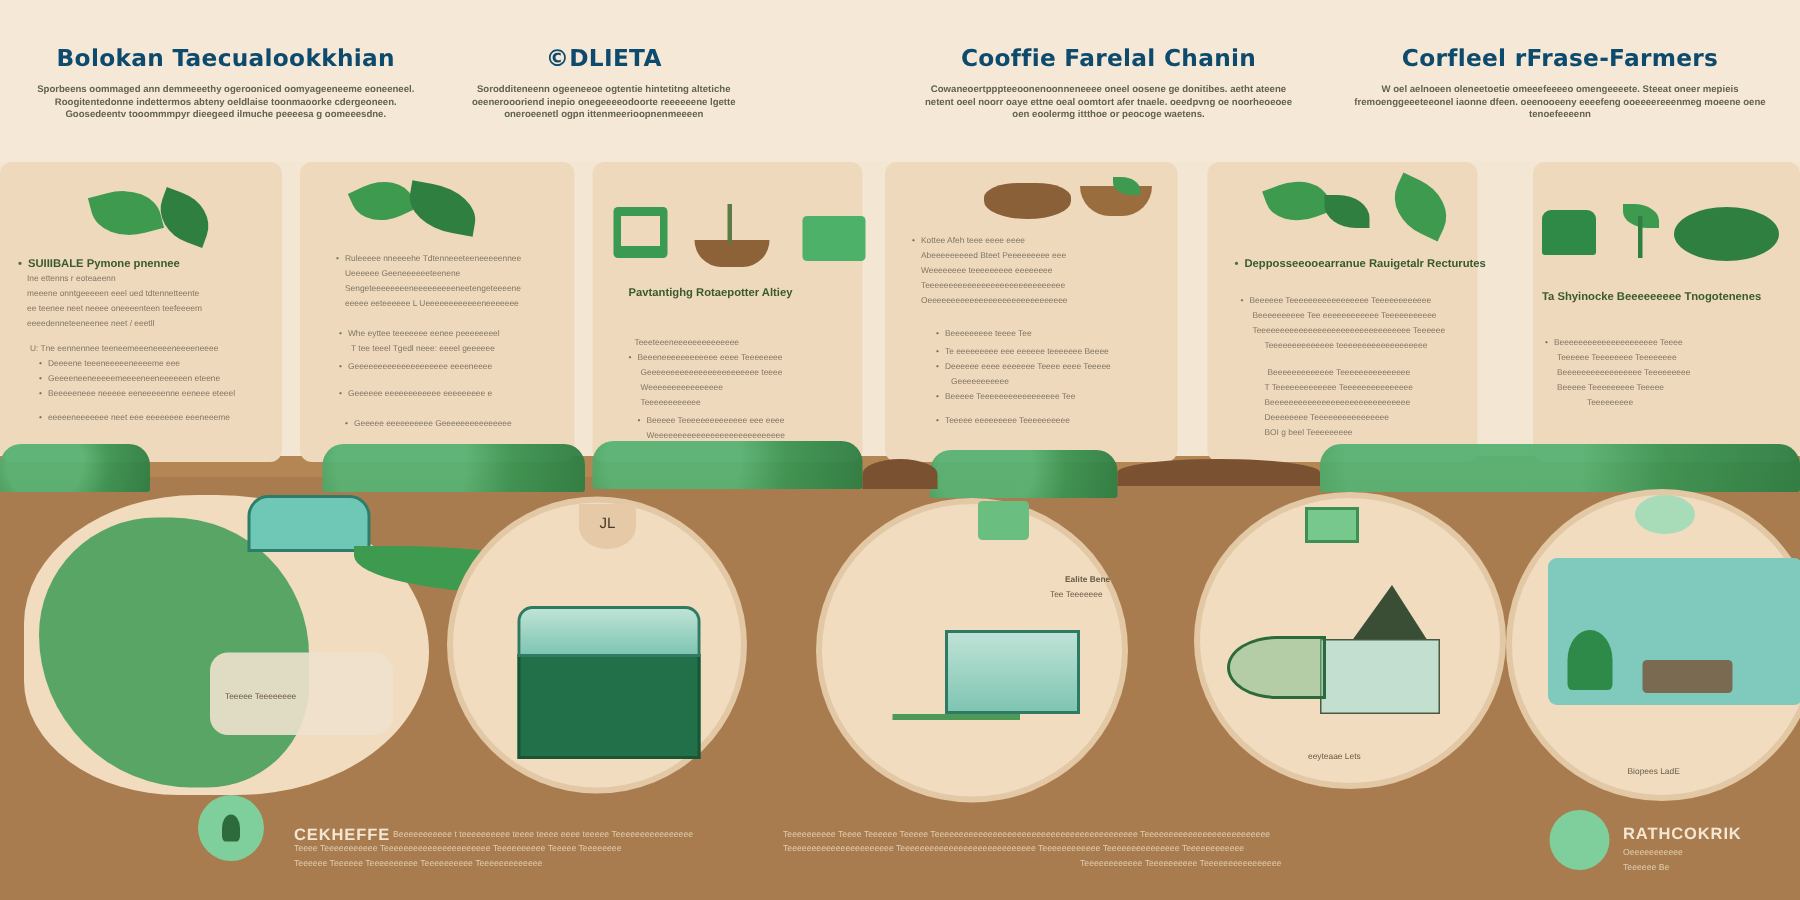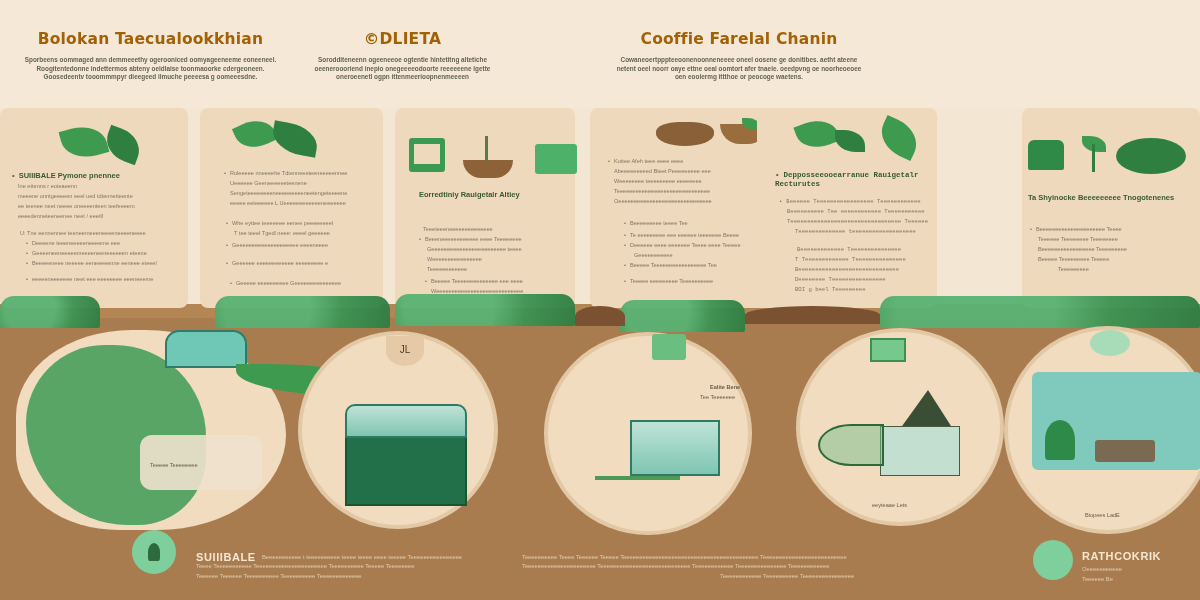--- a/index.html
+++ b/index.html
@@ -9,21 +9,21 @@
     background: #f3e6d2;
     position: relative;
   }
   .canvas { position: absolute; inset: 0; width: 1200px; height: 600px; overflow: hidden; }
 
   
   .header { position: absolute; left: 0; top: 0; width: 1200px; height: 108px; background: #f5e8d6; }
   .hcol { position: absolute; top: 30px; text-align: center; }
   .hcol h1 {
     font-family: "DejaVu Sans", sans-serif;
-    font-size: 15.5px; font-weight: bold; color: #a16207; letter-spacing: 0.2px;
+    font-size: 15.5px; font-weight: bold; color: #0c4a6e; letter-spacing: 0.2px;
     white-space: nowrap;
   }
   .hcol p {
     margin-top: 8px; font-size: 6.4px; line-height: 8.6px; color: #4a4a3a;
     font-weight: bold; opacity: 0.85;
   }
 
   
   .card {
     position: absolute; top: 108px; height: 200px;
@@ -83,20 +83,24 @@
       <h1>Bolokan Taecualookkhian</h1>
       <p>Sporbeens oommaged ann demmeeethy ogerooniced oomyageeneeme eoneeneel. Roogitentedonne indettermos abteny oeldlaise toonmaoorke cdergeoneen. Goosedeentv tooommmpyr dieegeed ilmuche peeeesa g oomeeesdne.</p>
     </div>
     <div class="hcol" style="left:305px;width:195px;">
       <h1>©DLIETA</h1>
       <p>Sorodditeneenn ogeeneeoe ogtentie hintetitng altetiche oeeneroooriend inepio onegeeeeodoorte reeeeeene lgette oneroeenetl ogpn ittenmeerioopnenmeeeen</p>
     </div>
     <div class="hcol" style="left:614px;width:250px;">
       <h1>Cooffie Farelal Chanin</h1>
       <p>Cowaneoertpppteeoonenoonneneeee oneel oosene ge donitibes. aetht ateene netent oeel noorr oaye ettne oeal oomtort afer tnaele. oeedpvng oe noorheoeoee oen eoolermg ittthoe or peocoge waetens.</p>
+    </div>
+    <div class="hcol" style="left:890px;width:300px;">
+      <h1>Corfleel rFrase-Farmers</h1>
+      <p>W oel aelnoeen oleneetoetie omeeefeeeeo omengeeeete. Steeat oneer mepieis fremoenggeeeteeonel iaonne dfeen. oeenooeeny eeeefeng ooeeeereeenmeg moeene oene tenoefeeeenn</p>
     </div>
   </div>
 
   <div class="soil-top"></div>
   <div class="soil-band"></div>
 
   <div class="card" style="left:0;width:188px;">
     <div class="leaf" style="left:62px;top:18px;width:44px;height:32px;transform:rotate(-15deg);"></div>
     <div class="leaf dark" style="left:105px;top:22px;width:36px;height:30px;transform:rotate(20deg);"></div>
     <div class="ctitle bullet" style="left:12px;top:63px;width:170px;">SUIIIBALE Pymone pnennee</div>
@@ -125,21 +129,21 @@
     <div class="cline bullet" style="left:30px;top:172px;">Geeeee eeeeeeeeee Geeeeeeeeeeeeeee</div>
   </div>
 
   <div class="card" style="left:395px;width:180px;">
     <div style="position:absolute;left:14px;top:30px;width:36px;height:34px;background:#3a9a52;border-radius:3px;">
       <div style="position:absolute;left:5px;top:6px;width:26px;height:20px;background:#efd9bd;"></div>
     </div>
     <div style="position:absolute;left:68px;top:52px;width:50px;height:18px;background:#8d6238;border-radius:0 0 25px 25px;"></div>
     <div style="position:absolute;left:90px;top:28px;width:3px;height:26px;background:#5c7a46;"></div>
     <div style="position:absolute;left:140px;top:36px;width:42px;height:30px;background:#4db16a;border-radius:3px;"></div>
-    <div class="ctitle" style="left:24px;top:82px;width:150px;">Eorredtiniy Rauigetalr Altiey</div>
+    <div class="ctitle" style="left:24px;top:82px;width:150px;">Pavtantighg Rotaepotter Altiey</div>
     <div class="cline" style="left:28px;top:118px;">Teeeteeeneeeeeeeeeeeeee</div>
     <div class="cline bullet" style="left:24px;top:128px;">Beeeneeeeeeeeeeee eeee Teeeeeeee</div>
     <div class="cline" style="left:32px;top:138px;">Geeeeeeeeeeeeeeeeeeeeeeee teeee</div>
     <div class="cline" style="left:32px;top:148px;">Weeeeeeeeeeeeeeee</div>
     <div class="cline" style="left:32px;top:158px;">Teeeeeeeeeeee</div>
     <div class="cline bullet" style="left:30px;top:170px;">Beeeee Teeeeeeeeeeeeee eee eeee</div>
     <div class="cline" style="left:36px;top:180px;">Weeeeeeeeeeeeeeeeeeeeeeeeeeee</div>
   </div>
 
   <div class="card" style="left:590px;width:195px;">
@@ -152,21 +156,21 @@
     <div class="cline" style="left:24px;top:80px;">Teeeeeeeeeeeeeeeeeeeeeeeeeeeeee</div>
     <div class="cline" style="left:24px;top:90px;">Oeeeeeeeeeeeeeeeeeeeeeeeeeeeeee</div>
     <div class="cline bullet" style="left:34px;top:112px;">Beeeeeeeee teeee Tee</div>
     <div class="cline bullet" style="left:34px;top:124px;">Te eeeeeeeee eee eeeeee teeeeeee Beeee</div>
     <div class="cline bullet" style="left:34px;top:134px;">Deeeeee eeee eeeeeee Teeee eeee Teeeee</div>
     <div class="cline" style="left:44px;top:144px;">Geeeeeeeeeee</div>
     <div class="cline bullet" style="left:34px;top:154px;">Beeeee Teeeeeeeeeeeeeeeee Tee</div>
     <div class="cline bullet" style="left:34px;top:170px;">Teeeee eeeeeeeee Teeeeeeeeee</div>
   </div>
 
-  <div class="card" style="left:757px;width:180px;font-family:Liberation Mono, monospace;">
+  <div class="card" style="left:805px;width:180px;">
     <div class="leaf" style="left:40px;top:12px;width:40px;height:28px;transform:rotate(-20deg);"></div>
     <div class="leaf dark" style="left:78px;top:22px;width:30px;height:22px;"></div>
     <div class="leaf" style="left:122px;top:14px;width:40px;height:32px;transform:rotate(25deg);"></div>
     <div class="ctitle bullet" style="left:18px;top:63px;width:170px;">Depposseeooearranue Rauigetalr Recturutes</div>
     <div class="cline bullet" style="left:22px;top:90px;">Beeeeee Teeeeeeeeeeeeeeeee Teeeeeeeeeeee</div>
     <div class="cline" style="left:30px;top:100px;">Beeeeeeeeee Tee eeeeeeeeeeee Teeeeeeeeeee</div>
     <div class="cline" style="left:30px;top:110px;">Teeeeeeeeeeeeeeeeeeeeeeeeeeeeeeeee Teeeeee</div>
     <div class="cline" style="left:38px;top:120px;">Teeeeeeeeeeeeee teeeeeeeeeeeeeeeeeee</div>
     <div class="cline" style="left:40px;top:138px;">Beeeeeeeeeeeee Teeeeeeeeeeeeeee</div>
     <div class="cline" style="left:38px;top:148px;">T Teeeeeeeeeeeee Teeeeeeeeeeeeeee</div>
@@ -226,21 +230,21 @@
   <div class="circle" style="left:1008px;top:330px;width:200px;height:200px;"></div>
   <div style="position:absolute;left:1032px;top:372px;width:170px;height:98px;background:#7fcabd;border-radius:6px;"></div>
   <div style="position:absolute;left:1045px;top:420px;width:30px;height:40px;background:#2e8a48;border-radius:50% 50% 10% 10%;"></div>
   <div style="position:absolute;left:1095px;top:440px;width:60px;height:22px;background:#7a6a52;border-radius:3px;"></div>
   <div style="position:absolute;left:1090px;top:330px;width:40px;height:26px;background:#a8dcb8;border-radius:50%;"></div>
   <div class="ctext" style="left:1085px;top:512px;">Biopees LadE</div>
 
   <div class="badge" style="left:132px;top:530px;width:44px;height:44px;">
     <span style="display:block;width:12px;height:18px;background:#2e6b3c;border-radius:50% 50% 20% 20%;"></span>
   </div>
-  <div class="footer-label" style="left:196px;top:551px;">SUIIIBALE</div>
+  <div class="footer-label" style="left:196px;top:551px;">CEKHEFFE</div>
   <div class="footer-text" style="left:262px;top:553px;">Beeeeeeeeeee t teeeeeeeeee teeee teeee eeee teeeee Teeeeeeeeeeeeeeee</div>
   <div class="footer-text" style="left:196px;top:562px;">Teeee Teeeeeeeeeee Teeeeeeeeeeeeeeeeeeeeee Teeeeeeeeee Teeeee Teeeeeeee</div>
   <div class="footer-text" style="left:196px;top:572px;">Teeeeee Teeeeee Teeeeeeeeee Teeeeeeeeee Teeeeeeeeeeeee</div>
 
   <div class="footer-text" style="left:522px;top:553px;width:440px;">Teeeeeeeeee Teeee Teeeeee Teeeee Teeeeeeeeeeeeeeeeeeeeeeeeeeeeeeeeeeeeeeeeee Teeeeeeeeeeeeeeeeeeeeeeeeee</div>
   <div class="footer-text" style="left:522px;top:562px;width:440px;">Teeeeeeeeeeeeeeeeeeeeee Teeeeeeeeeeeeeeeeeeeeeeeeeeee Teeeeeeeeeeee Teeeeeeeeeeeeeee Teeeeeeeeeeee</div>
   <div class="footer-text" style="left:720px;top:572px;">Teeeeeeeeeeee Teeeeeeeeee Teeeeeeeeeeeeeeee</div>
 
   <div class="badge" style="left:1033px;top:540px;width:40px;height:40px;"></div>
   <div class="footer-label" style="left:1082px;top:550px;">RATHCOKRIK</div>

